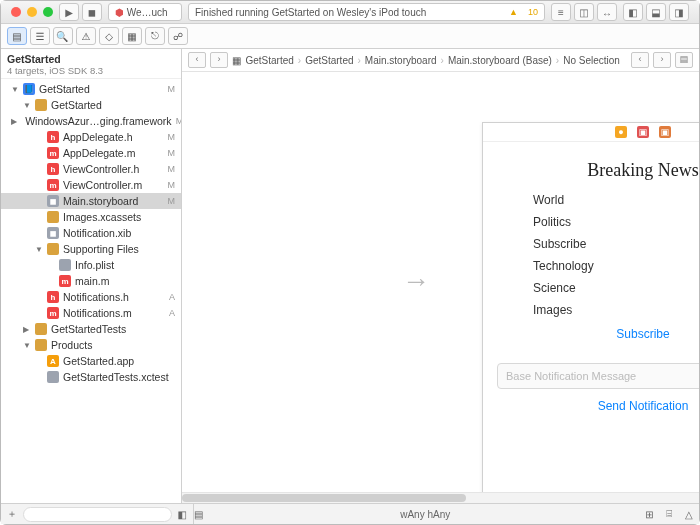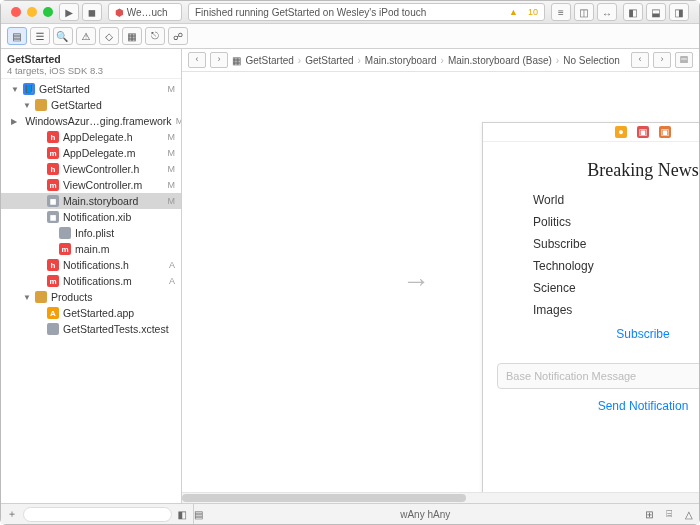--- a/index.html
+++ b/index.html
@@ -165,22 +165,34 @@
           <div class="row sel">
             <span class="ind" style="width:24px"></span>
             <span class="tri n"></span>
             <span class="ficon bg-gray">◼</span>
             <span>Main.storyboard</span>
             <span class="m">M</span>
           </div>
           <div class="row">
             <span class="ind" style="width:24px"></span>
             <span class="tri n"></span>
+            <span class="ficon bg-folder"></span>
+            <span>Images.xcassets</span>
+          </div>
+          <div class="row">
+            <span class="ind" style="width:24px"></span>
+            <span class="tri n"></span>
             <span class="ficon bg-gray">◼</span>
             <span>Notification.xib</span>
+          </div>
+          <div class="row">
+            <span class="ind" style="width:24px"></span>
+            <span class="tri o"></span>
+            <span class="ficon bg-folder"></span>
+            <span>Supporting Files</span>
           </div>
           <div class="row">
             <span class="ind" style="width:36px"></span>
             <span class="tri n"></span>
             <span class="ficon bg-gray"></span>
             <span>Info.plist</span>
           </div>
           <div class="row">
             <span class="ind" style="width:36px"></span>
             <span class="tri n"></span>
@@ -193,20 +205,26 @@
             <span class="ficon bg-red">h</span>
             <span>Notifications.h</span>
             <span class="m">A</span>
           </div>
           <div class="row">
             <span class="ind" style="width:24px"></span>
             <span class="tri n"></span>
             <span class="ficon bg-red">m</span>
             <span>Notifications.m</span>
             <span class="m">A</span>
+          </div>
+          <div class="row">
+            <span class="ind" style="width:12px"></span>
+            <span class="tri c"></span>
+            <span class="ficon bg-folder"></span>
+            <span>GetStartedTests</span>
           </div>
           <div class="row">
             <span class="ind" style="width:12px"></span>
             <span class="tri o"></span>
             <span class="ficon bg-folder"></span>
             <span>Products</span>
           </div>
           <div class="row">
             <span class="ind" style="width:24px"></span>
             <span class="tri n"></span>

